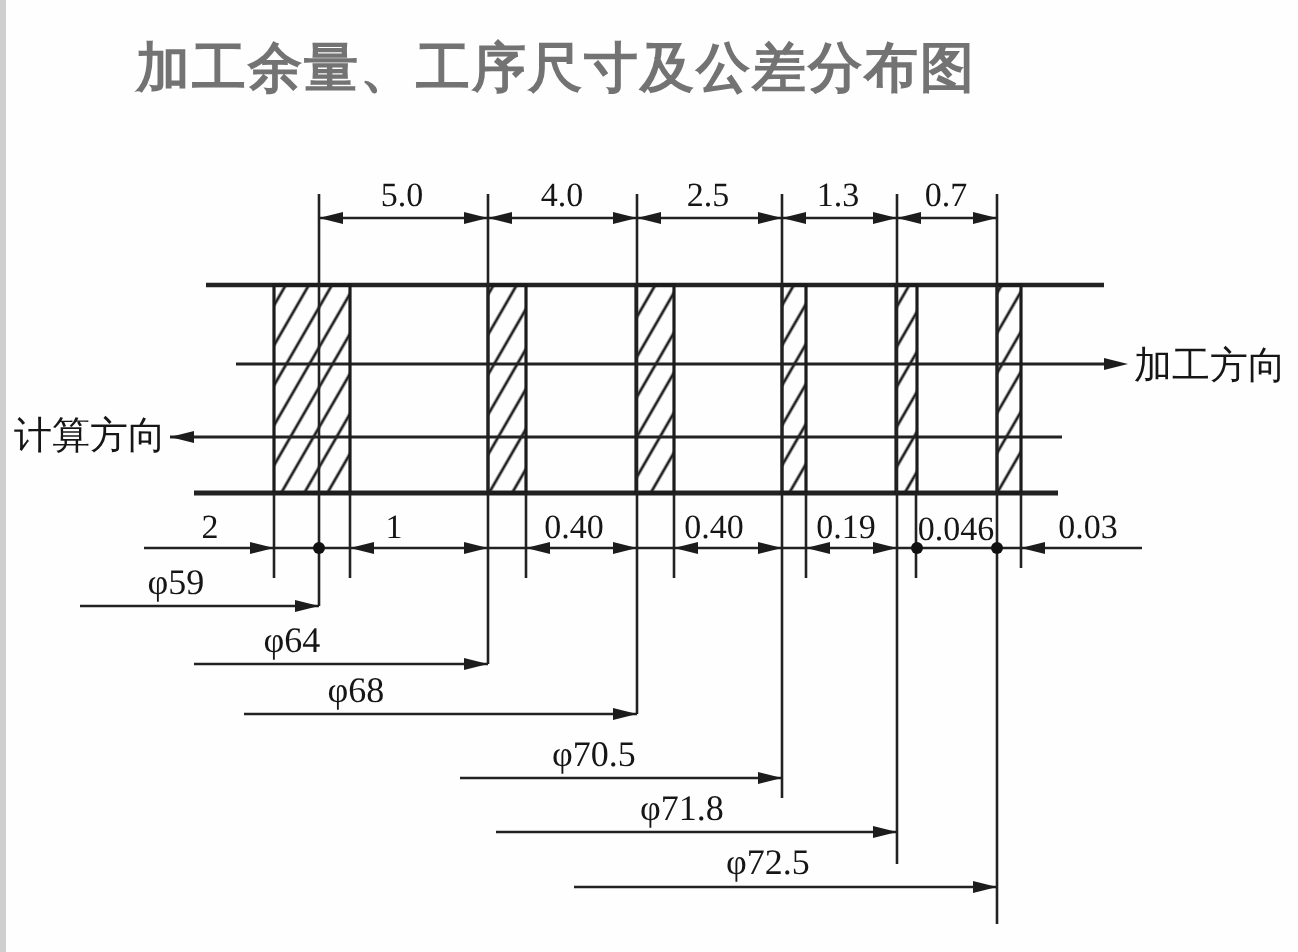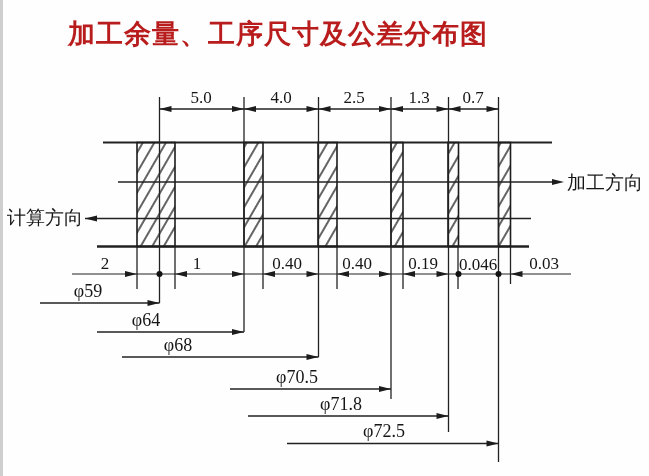--- a/index.html
+++ b/index.html
@@ -3,21 +3,21 @@
 <meta charset="utf-8">
 <style>
   html,body{margin:0;padding:0;background:#fff;}
   .stage{
     position:relative;width:649px;height:476px;background:#fefefe;
     overflow:hidden;font-family:"Liberation Sans",sans-serif;
   }
   .edge-strip{position:absolute;left:0;top:0;width:3px;height:476px;background:#cfcfcf;}
   .title{
     position:absolute;left:68px;top:16px;width:560px;
-    font-size:27px;font-weight:700;letter-spacing:1px;color:#b91c1c;
+    font-size:27px;font-weight:700;letter-spacing:1px;color:#737373;
     font-family:"Liberation Sans",sans-serif;white-space:nowrap;
   }
   svg{position:absolute;left:0;top:0;}
   .ink{stroke:#222;fill:none;}
   .arrow{fill:#1c1c1c;stroke:none;}
   .dot{fill:#111;stroke:none;}
   text{fill:#161616;}
   .dim{font-family:"Liberation Serif",serif;font-size:17px;}
   .dia{font-family:"Liberation Serif",serif;font-size:18px;}
   .cjk{font-family:"Liberation Sans",sans-serif;font-size:19px;}

